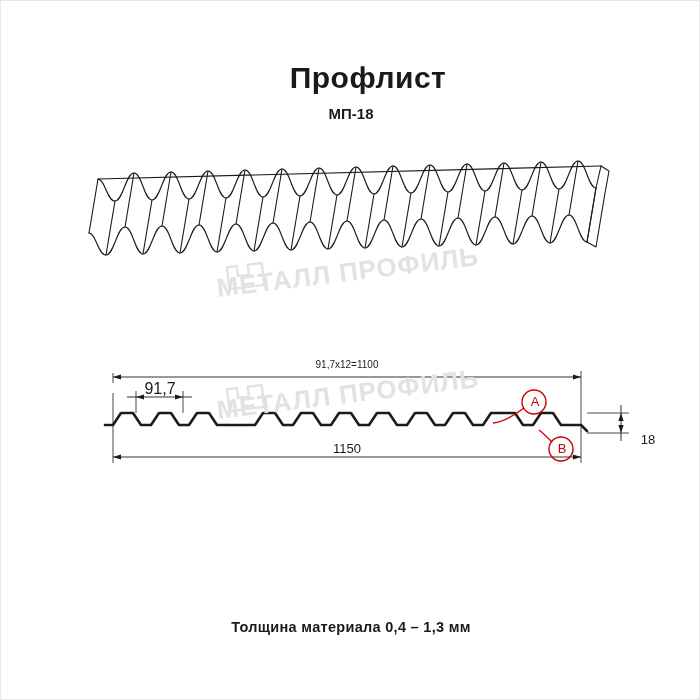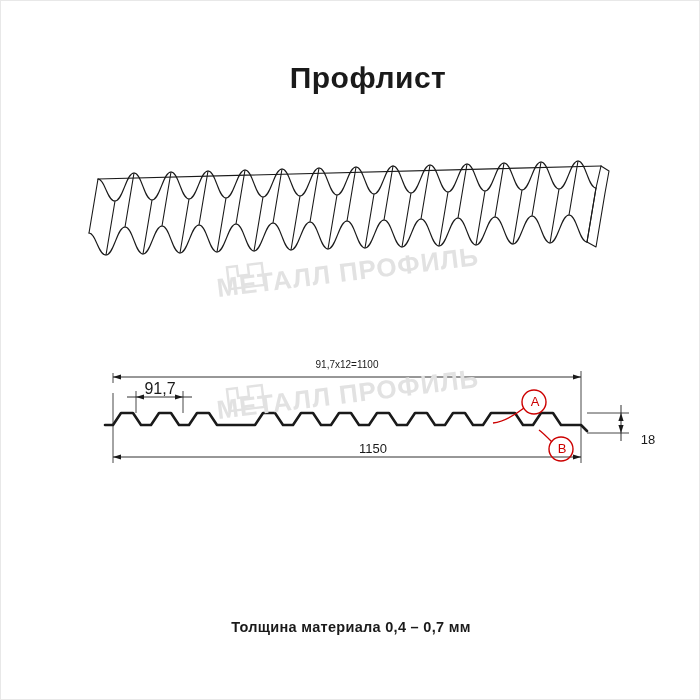--- a/index.html
+++ b/index.html
@@ -86,20 +86,21 @@
     position: absolute;
     pointer-events: none;
   }
 </style>
 </head>
 <body>
 
 <div class="page">
 
   <div class="title">Профлист</div>
+  <div class="subtitle">МП-18</div>
 
   <svg class="art" width="700" height="700" viewBox="0 0 700 700">
 
     <g fill="none" stroke="#1a1a1a" stroke-width="1.1" stroke-linejoin="round" stroke-linecap="round">
 
       <path d="M97,178 L600,165"></path>
 
       <path d="M97,178
                C104,178 106,200 114,200
                C122,200 125,172 133,172
@@ -257,32 +258,32 @@
       <circle cx="560" cy="448" r="12"></circle>
       <path d="M551,441 C545,435 541,431 538,429"></path>
     </g>
   </svg>
 
   <div style="position:absolute;left:527px;top:393px;width:14px;text-align:center;font-size:13px;color:#cc0000;font-family:'Liberation Sans',sans-serif;">A</div>
   <div style="position:absolute;left:554px;top:440px;width:14px;text-align:center;font-size:13px;color:#cc0000;font-family:'Liberation Sans',sans-serif;">B</div>
 
   <div style="position:absolute;left:256px;top:358px;width:180px;text-align:center;font-size:10px;">91,7x12=1100</div>
   <div style="position:absolute;left:134px;top:379px;width:50px;text-align:center;font-size:16px;">91,7</div>
-  <div style="position:absolute;left:306px;top:440px;width:80px;text-align:right;font-size:13px;">1150</div>
+  <div style="position:absolute;left:306px;top:440px;width:80px;text-align:center;font-size:13px;">1150</div>
   <div style="position:absolute;left:632px;top:431px;width:30px;text-align:center;font-size:13px;">18</div>
 
   <svg class="wm-logo" style="left:222px;top:256px;" width="46" height="36" viewBox="0 0 46 36">
     <g transform="rotate(-7 23 18)" fill="none" stroke="#e2e2e2" stroke-width="2.4">
       <path d="M5,30 L5,8 L15,8 L15,18 L26,18 L26,8 L40,8 L40,30 Z"></path>
     </g>
   </svg>
   <div class="wm wm1">МЕТАЛЛ ПРОФИЛЬ</div>
 
   <svg class="wm-logo" style="left:222px;top:378px;" width="46" height="36" viewBox="0 0 46 36">
     <g transform="rotate(-7 23 18)" fill="none" stroke="#e2e2e2" stroke-width="2.4">
       <path d="M5,30 L5,8 L15,8 L15,18 L26,18 L26,8 L40,8 L40,30 Z"></path>
     </g>
   </svg>
   <div class="wm wm2">МЕТАЛЛ ПРОФИЛЬ</div>
 
-  <div class="footer-note">Толщина материала 0,4 – 0,7 мм</div>
+  <div class="footer-note">Толщина материала 0,4 – 1,3 мм</div>
 
 </div>
 
 </body></html>

